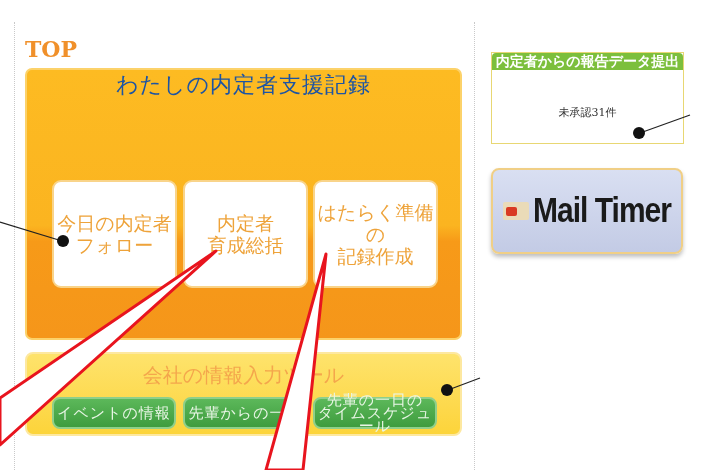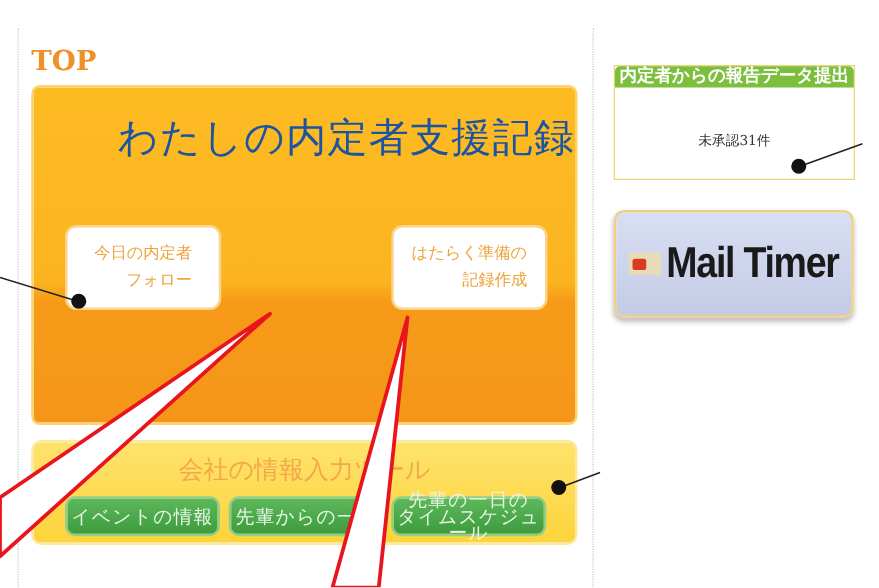--- a/index.html
+++ b/index.html
@@ -1,23 +1,23 @@
 <!DOCTYPE html>
 <html><head>
 <meta charset="utf-8">
 <style>
   html,body{margin:0;padding:0;}
   body{width:703px;height:470px;position:relative;overflow:hidden;background:#fff;font-family:"DejaVu Sans",sans-serif;}
   .dotline{position:absolute;top:22px;bottom:0;width:0;border-left:1px dotted #c9c9c9;}
   .top-label{position:absolute;left:25px;top:36px;font-family:"DejaVu Serif",serif;font-weight:bold;font-size:22px;color:#f0902a;}
   .main-panel{position:absolute;left:25px;top:68px;width:437px;height:272px;border-radius:7px;border:2px solid #fcd26a;
     background:linear-gradient(#fdbb22 0%,#fbb420 58%,#f79a18 64%,#f5961a 100%);box-sizing:border-box;}
-  .main-title{position:absolute;left:0;right:0;top:19px;text-align:right;font-size:32px;color:#1c54a4;letter-spacing:1px;}
-  .tile{position:absolute;top:110px;width:125px;height:68px;background:#fff;border-radius:9px;border:2px solid #f9d48a;box-sizing:border-box;
-    display:flex;align-items:center;justify-content:center;text-align:right;color:#eea33a;font-size:13px;line-height:22px;}
+  .main-title{position:absolute;left:0;right:0;top:0;text-align:center;font-size:22px;color:#1c54a4;letter-spacing:1px;}
+  .tile{position:absolute;top:110px;width:125px;height:108px;background:#fff;border-radius:9px;border:2px solid #f9d48a;box-sizing:border-box;
+    display:flex;align-items:center;justify-content:center;text-align:center;color:#eea33a;font-size:19px;line-height:22px;}
   .tile span{white-space:pre-line;}
   .info-panel{position:absolute;left:25px;top:352px;width:437px;height:84px;border-radius:8px;border:2px solid #fde8a0;box-sizing:border-box;
     background:linear-gradient(#fee36c,#fdd84a 70%,#fcd43a);}
   .info-title{position:absolute;left:0;right:0;top:8px;text-align:center;font-size:20px;color:#f4a64c;}
   .gbtn{position:absolute;top:43px;width:124px;height:32px;border-radius:8px;border:2px solid #8fcf8a;box-sizing:border-box;
     background:linear-gradient(#5cb85a,#3e9c3e);color:#e9f6e6;font-size:15px;display:flex;align-items:center;justify-content:center;text-align:center;line-height:13px;letter-spacing:1px;}
   .gbtn span{white-space:pre-line;}
   .status-box{position:absolute;left:491px;top:52px;width:193px;height:92px;border:1px solid #e8d773;box-sizing:border-box;background:#fff;}
   .status-head{height:17px;background:#7cbf3c;color:#fff;font-family:"DejaVu Serif",serif;font-size:14px;line-height:17px;text-align:center;border-radius:4px 4px 0 0;font-weight:bold;}
   .status-val{position:absolute;left:0;right:0;top:52px;text-align:center;font-family:"DejaVu Serif",serif;font-size:11px;color:#333;}
@@ -34,20 +34,24 @@
 <div class="dotline" style="left:14px"></div>
 <div class="dotline" style="left:474px"></div>
 
 <div class="top-label">TOP</div>
 
 <div class="main-panel">
   <div class="main-title">わたしの内定者支援記録</div>
   <div class="tile" style="left:25px">
       <span>今日の内定者
 フォロー</span>
+    </div>
+  <div class="tile" style="left:156px">
+      <span>内定者
+育成総括</span>
     </div>
   <div class="tile" style="left:286px">
       <span>はたらく準備の
 記録作成</span>
     </div>
 </div>
 
 <div class="info-panel">
   <div class="info-title">会社の情報入力ツール</div>
   <div class="gbtn" style="left:25px">

